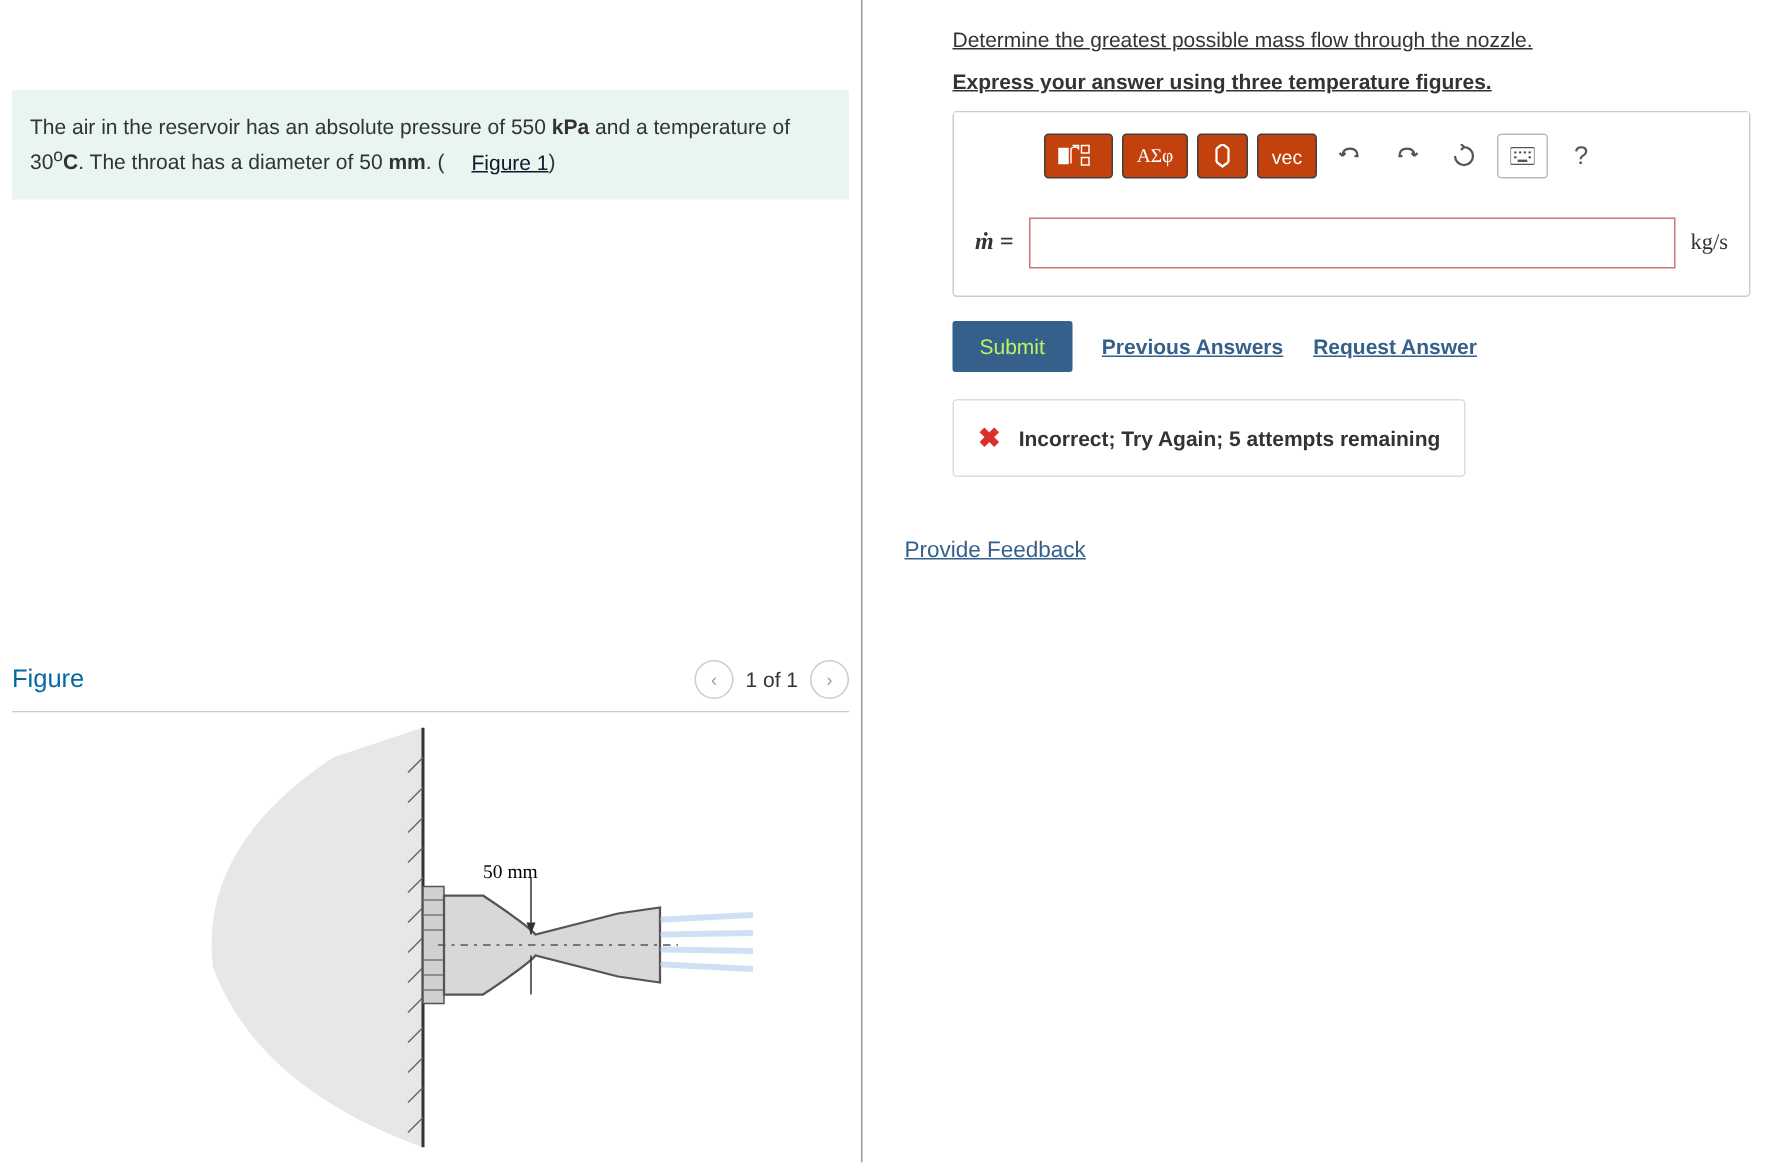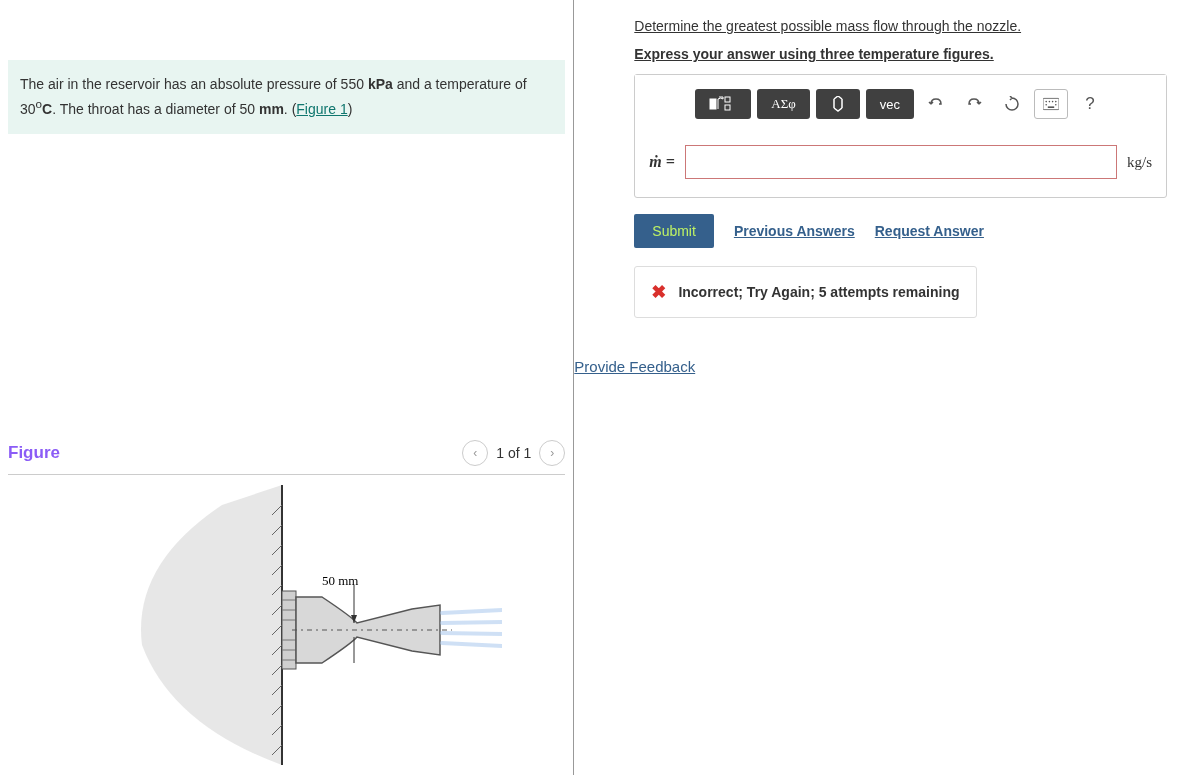--- a/index.html
+++ b/index.html
@@ -23,36 +23,36 @@
       padding: 0;
     }
     .problem-statement {
       background: #e8f5f1;
       margin: 60px 8px 0 8px;
       padding: 14px 12px;
       font-size: 14px;
       line-height: 1.5;
     }
     .problem-statement .bold-unit { font-weight: bold; font-family: Liberation Sans, sans-serif; text-align: center; }
-    .figure-link { color: #0f766e; text-decoration: underline; cursor: pointer; }
+    .figure-link { color: #0f172a; text-decoration: underline; cursor: pointer; margin-left: 18px; }
     .figure-section {
       position: absolute;
       bottom: 0;
       left: 0;
       right: 0;
       padding: 0 8px;
     }
     .figure-header {
       display: flex;
       align-items: center;
       justify-content: space-between;
       border-bottom: 1px solid #ccc;
       padding: 8px 0;
     }
-    .figure-title { font-weight: bold; font-size: 17px; color: #8b5cf6; }
+    .figure-title { font-weight: normal; font-size: 17px; color: #0369a1; }
     .figure-nav { display: flex; align-items: center; gap: 8px; }
     .nav-btn {
       width: 26px; height: 26px;
       border: 1px solid #ccc;
       border-radius: 50%;
       background: #fff;
       display: flex; align-items: center; justify-content: center;
       color: #999; cursor: pointer; font-size: 12px;
     }
     .figure-count { font-size: 14px; color: #333; }
@@ -97,23 +97,23 @@
     .toolbar {
       background: #fff;
       padding: 14px 60px;
       display: flex;
       gap: 6px;
       align-items: center;
     }
     .tb-btn {
       height: 30px;
       padding: 0 8px;
-      background: #404040;
+      background: #c2410c;
       color: #fff;
-      border: 6px solid #404040;
+      border: 1px solid #404040;
       border-radius: 3px;
       display: flex;
       align-items: center;
       justify-content: center;
       font-size: 13px;
       cursor: pointer;
     }
     .tb-btn.light { background: #fff; color: #555; border: none; width: 32px; }
     .tb-btn.light svg { width:16px; height:16px; }
     .tb-btn.math { font-family: Georgia, serif; min-width:44px; }
@@ -152,21 +152,21 @@
       border: 1px solid #ddd;
       border-radius: 3px;
       padding: 14px 16px;
       display: inline-flex;
       align-items: center;
       gap: 12px;
       margin-bottom: 40px;
     }
     .x-icon { color: #d9302c; font-weight: bold; font-size: 18px; }
     .feedback-text { font-weight: bold; font-size: 14px; }
-    .provide-fb { color: #35608c; text-decoration: underline; font-size: 15px; cursor: pointer; }
+    .provide-fb { color: #35608c; text-decoration: underline; margin-left: 28px; font-size: 15px; cursor: pointer; }
 
     ::-webkit-scrollbar { width: 16px; }
     ::-webkit-scrollbar-track { background: #f0f0f0; }
     ::-webkit-scrollbar-thumb { background: #c8c8c8; }
     ::-webkit-scrollbar-button { background: #f0f0f0; height: 16px; display:block; border:1px solid #ddd;}
   </style>
 </head>
 <body>
 
 <div class="left-panel">

